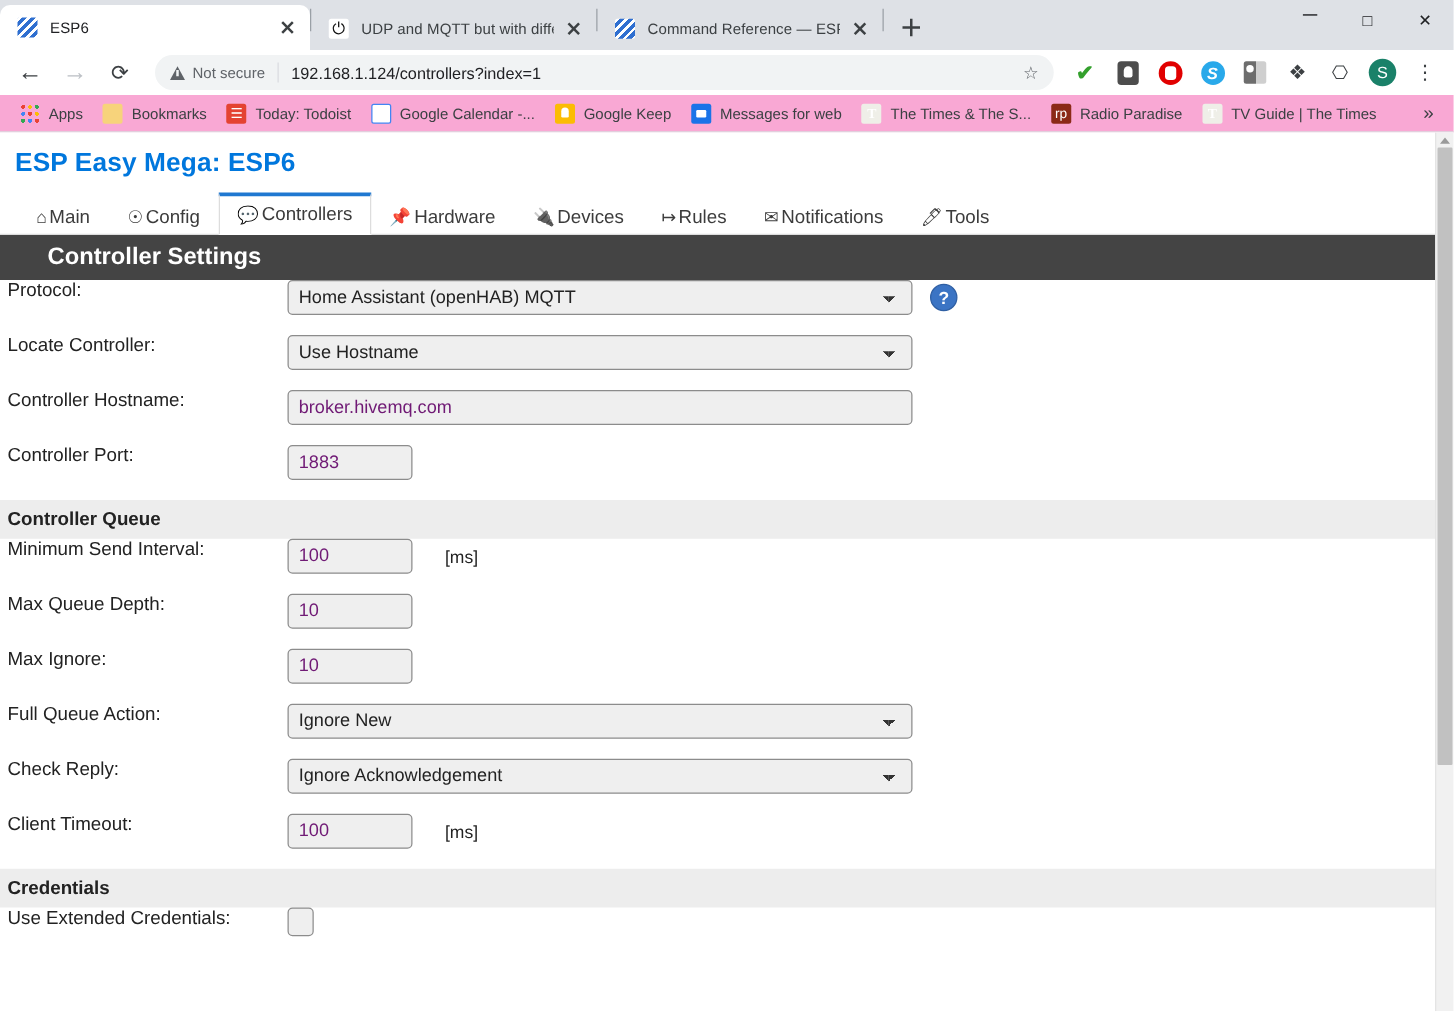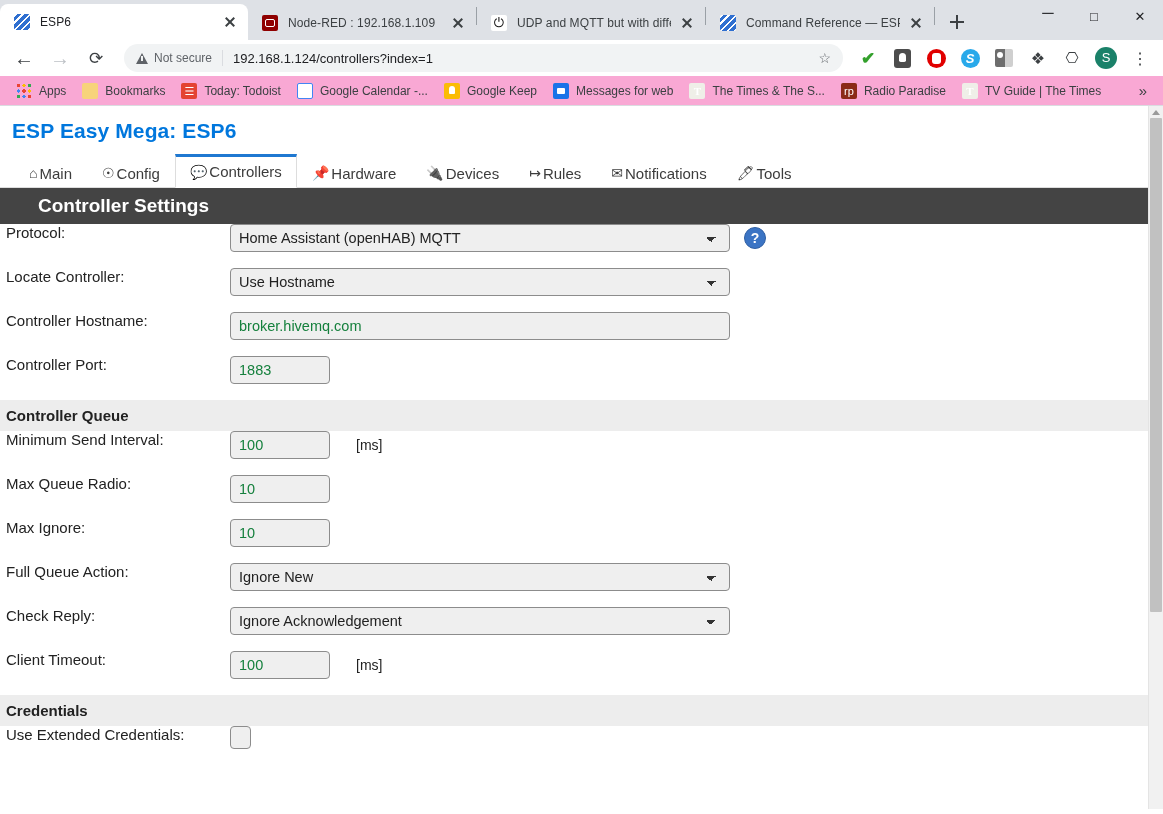--- a/index.html
+++ b/index.html
@@ -512,21 +512,21 @@
     background-position:
       calc(100% - 18px) 12px,
       calc(100% - 13px) 12px;
     background-size: 5px 5px, 5px 5px;
     background-repeat: no-repeat;
   }
   input.f {
     height: 28px;
     font-family: "Liberation Sans", sans-serif;
     font-size: 14.5px;
-    color: #15803d;
+    color: #701a75;
     background: #efefef;
     border: 1px solid #8c8c8c;
     border-radius: 4px;
     padding: 0 8px;
     box-sizing: border-box;
   }
   input.wide { width: 500px; }
   input.num  { width: 100px; }
   .unit {
     font-size: 14px;
@@ -598,25 +598,20 @@
 <div class="browser">
 
   <div class="tabstrip">
 
     <div class="tab active">
       <span class="favicon fav-esp"></span>
       <span class="tab-title">ESP6</span>
       <span class="tab-close"></span>
     </div>
 
-    <div class="tab inactive">
-      <span class="favicon fav-nodered"></span>
-      <span class="tab-title">Node-RED : 192.168.1.109</span>
-      <span class="tab-close"></span>
-    </div>
 
     <div class="tab-sep"></div>
 
     <div class="tab inactive">
       <span class="favicon fav-udp">⏻</span>
       <span class="tab-title">UDP and MQTT but with differen</span>
       <span class="tab-close"></span>
     </div>
 
     <div class="tab-sep"></div>
@@ -815,21 +810,21 @@
 
       <div class="frow">
         <div class="flabel">Minimum Send Interval:</div>
         <div class="fctrl">
           <input class="f num" type="text" value="100" style="">
           <span class="unit">[ms]</span>
         </div>
       </div>
 
       <div class="frow">
-        <div class="flabel">Max Queue Radio:</div>
+        <div class="flabel">Max Queue Depth:</div>
         <div class="fctrl">
           <input class="f num" type="text" value="10" style="">
         </div>
       </div>
 
       <div class="frow">
         <div class="flabel">Max Ignore:</div>
         <div class="fctrl">
           <input class="f num" type="text" value="10" style="">
         </div>

